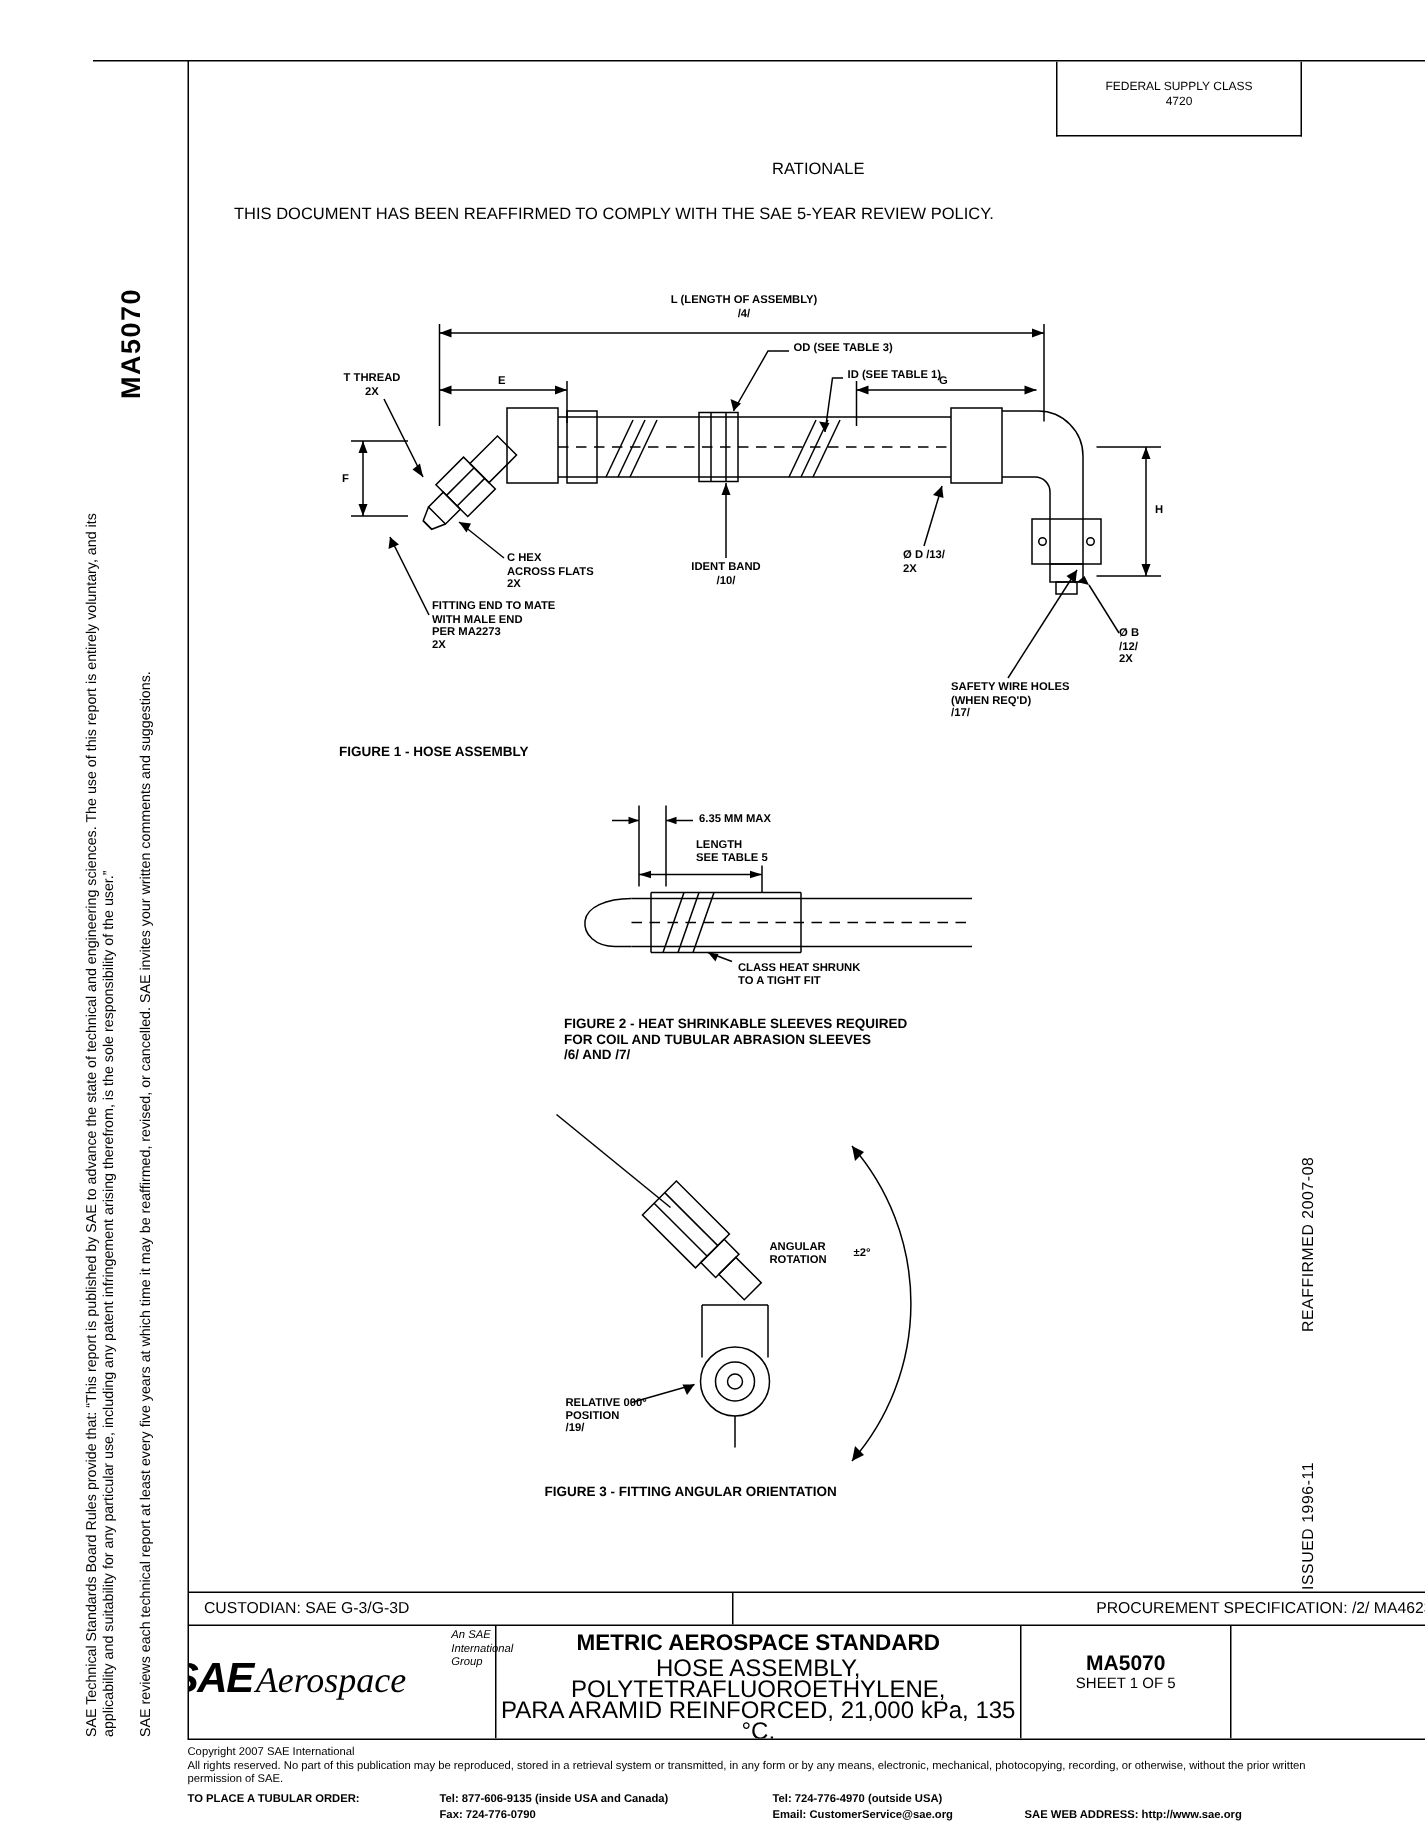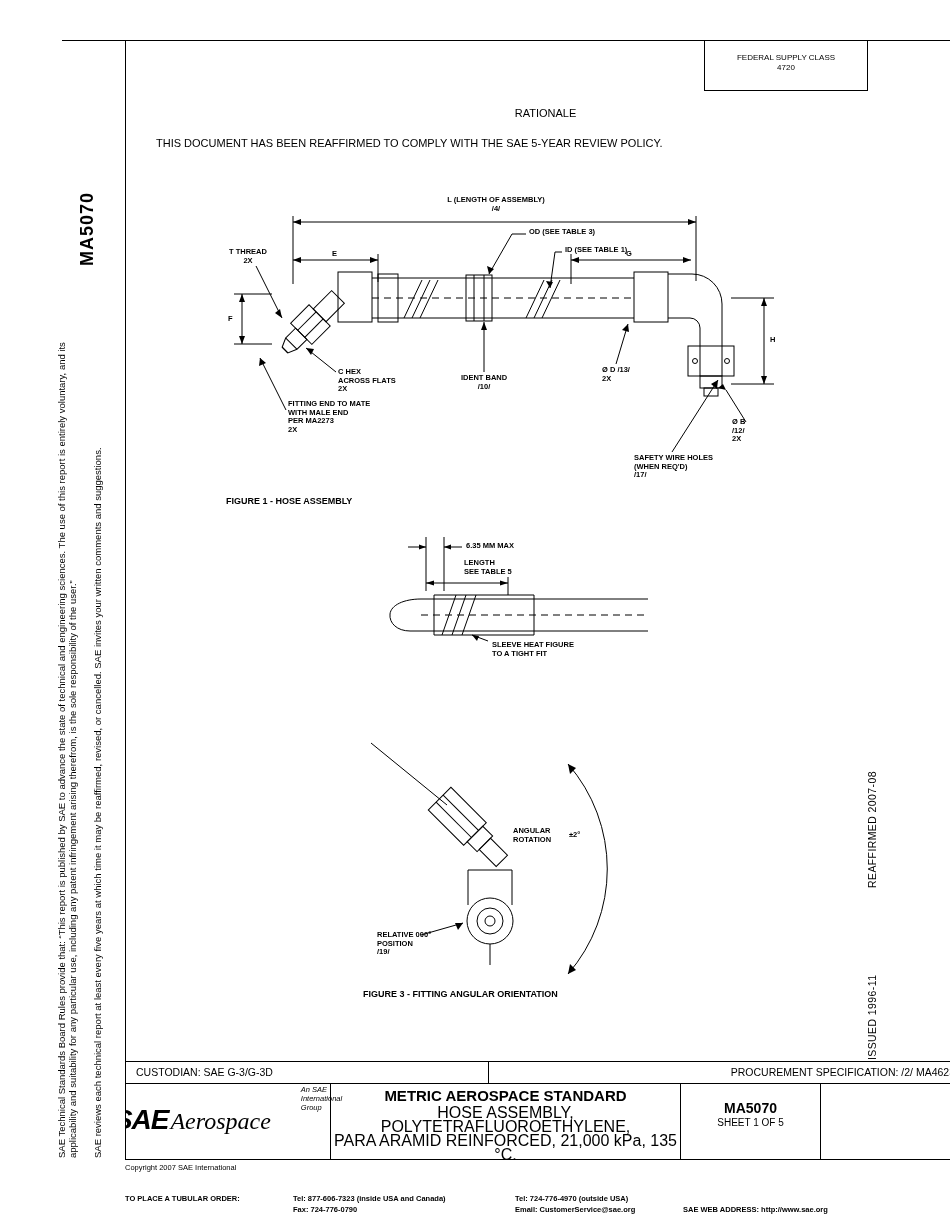--- a/index.html
+++ b/index.html
@@ -193,21 +193,21 @@
 ACROSS FLATS
 2X</div>
     <div class="lbl c" style="left:228px;top:178px;width:60px">IDENT BAND
 /10/</div>
     <div class="lbl" style="left:376px;top:170px">Ø D /13/
 2X</div>
     <div class="lbl" style="left:62px;top:204px">FITTING END TO MATE
 WITH MALE END
 PER MA2273
 2X</div>
-    <div class="lbl" style="left:506px;top:222px">Ø B
+    <div class="lbl" style="left:520px;top:222px">Ø B
 /12/
 2X</div>
     <div class="lbl" style="left:408px;top:258px">SAFETY WIRE HOLES
 (WHEN REQ'D)
 /17/</div>
     <div class="caption" style="top:300px">FIGURE 1 - HOSE ASSEMBLY</div>
   </div>
 
   <div class="fig" style="left:250px;top:492px;width:290px;height:180px">
     <svg class="art" viewBox="0 0 290 180">
@@ -235,22 +235,25 @@
         <polygon points="50,14 43,11.5 43,16.5"></polygon>
           <polygon points="68,14 75,11.5 75,16.5"></polygon>
         <polygon points="50,50 58,47.5 58,52.5"></polygon>
           <polygon points="132,50 124,47.5 124,52.5"></polygon>
         <polygon points="96,102 103,103 101,108"></polygon>
       </g>
     </svg>
     <div class="lbl" style="left:90px;top:9px">6.35 MM MAX</div>
     <div class="lbl" style="left:88px;top:26px">LENGTH
 SEE TABLE 5</div>
-    <div class="lbl" style="left:116px;top:108px">SLEEVE HEAT FIGURE
+    <div class="lbl" style="left:116px;top:108px">CLASS HEAT SHRUNK
 TO A TIGHT FIT</div>
+    <div class="caption" style="top:144px">FIGURE 2 - HEAT SHRINKABLE SLEEVES REQUIRED
+FOR COIL AND TUBULAR ABRASION SLEEVES
+/6/ AND /7/</div>
   </div>
 
   <div class="fig" style="left:237px;top:688px;width:303px;height:277px">
     <svg class="art" viewBox="0 0 303 277">
       <g stroke="#000" stroke-width="1" fill="none">
         <line x1="8" y1="14" x2="84" y2="76"></line>
         <g transform="translate(95,88) rotate(45)">
           <rect x="-26" y="-16" width="50" height="32"></rect>
           <line x1="-26" y1="-5" x2="24" y2="-5"></line>
           <line x1="-26" y1="5" x2="24" y2="5"></line>
@@ -305,19 +308,20 @@
       <div class="tb-docnum">MA5070</div>
       <div class="tb-sheet">SHEET 1 OF 5</div>
     </div>
     <div class="tb-empty"></div>
   </div>
 
 </div>
 
 <div class="copyright">
   <span style="left:0;top:0">Copyright 2007 SAE International</span>
+  <div class="cl2">All rights reserved. No part of this publication may be reproduced, stored in a retrieval system or transmitted, in any form or by any means, electronic, mechanical, photocopying, recording, or otherwise, without the prior written permission of SAE.</div>
   <span class="b" style="left:0;top:31px">TO PLACE A TUBULAR ORDER:</span>
-  <span class="b" style="left:168px;top:31px">Tel: 877-606-7323 (inside USA and Canada)</span>
+  <span class="b" style="left:168px;top:31px">Tel: 877-606-9135 (inside USA and Canada)</span>
   <span class="b" style="left:390px;top:31px">Tel: 724-776-4970 (outside USA)</span>
   <span class="b" style="left:168px;top:42px">Fax: 724-776-0790</span>
   <span class="b" style="left:390px;top:42px">Email: CustomerService@sae.org</span>
   <span class="b" style="left:558px;top:42px">SAE WEB ADDRESS: http://www.sae.org</span>
 </div>
 
 </body></html>

